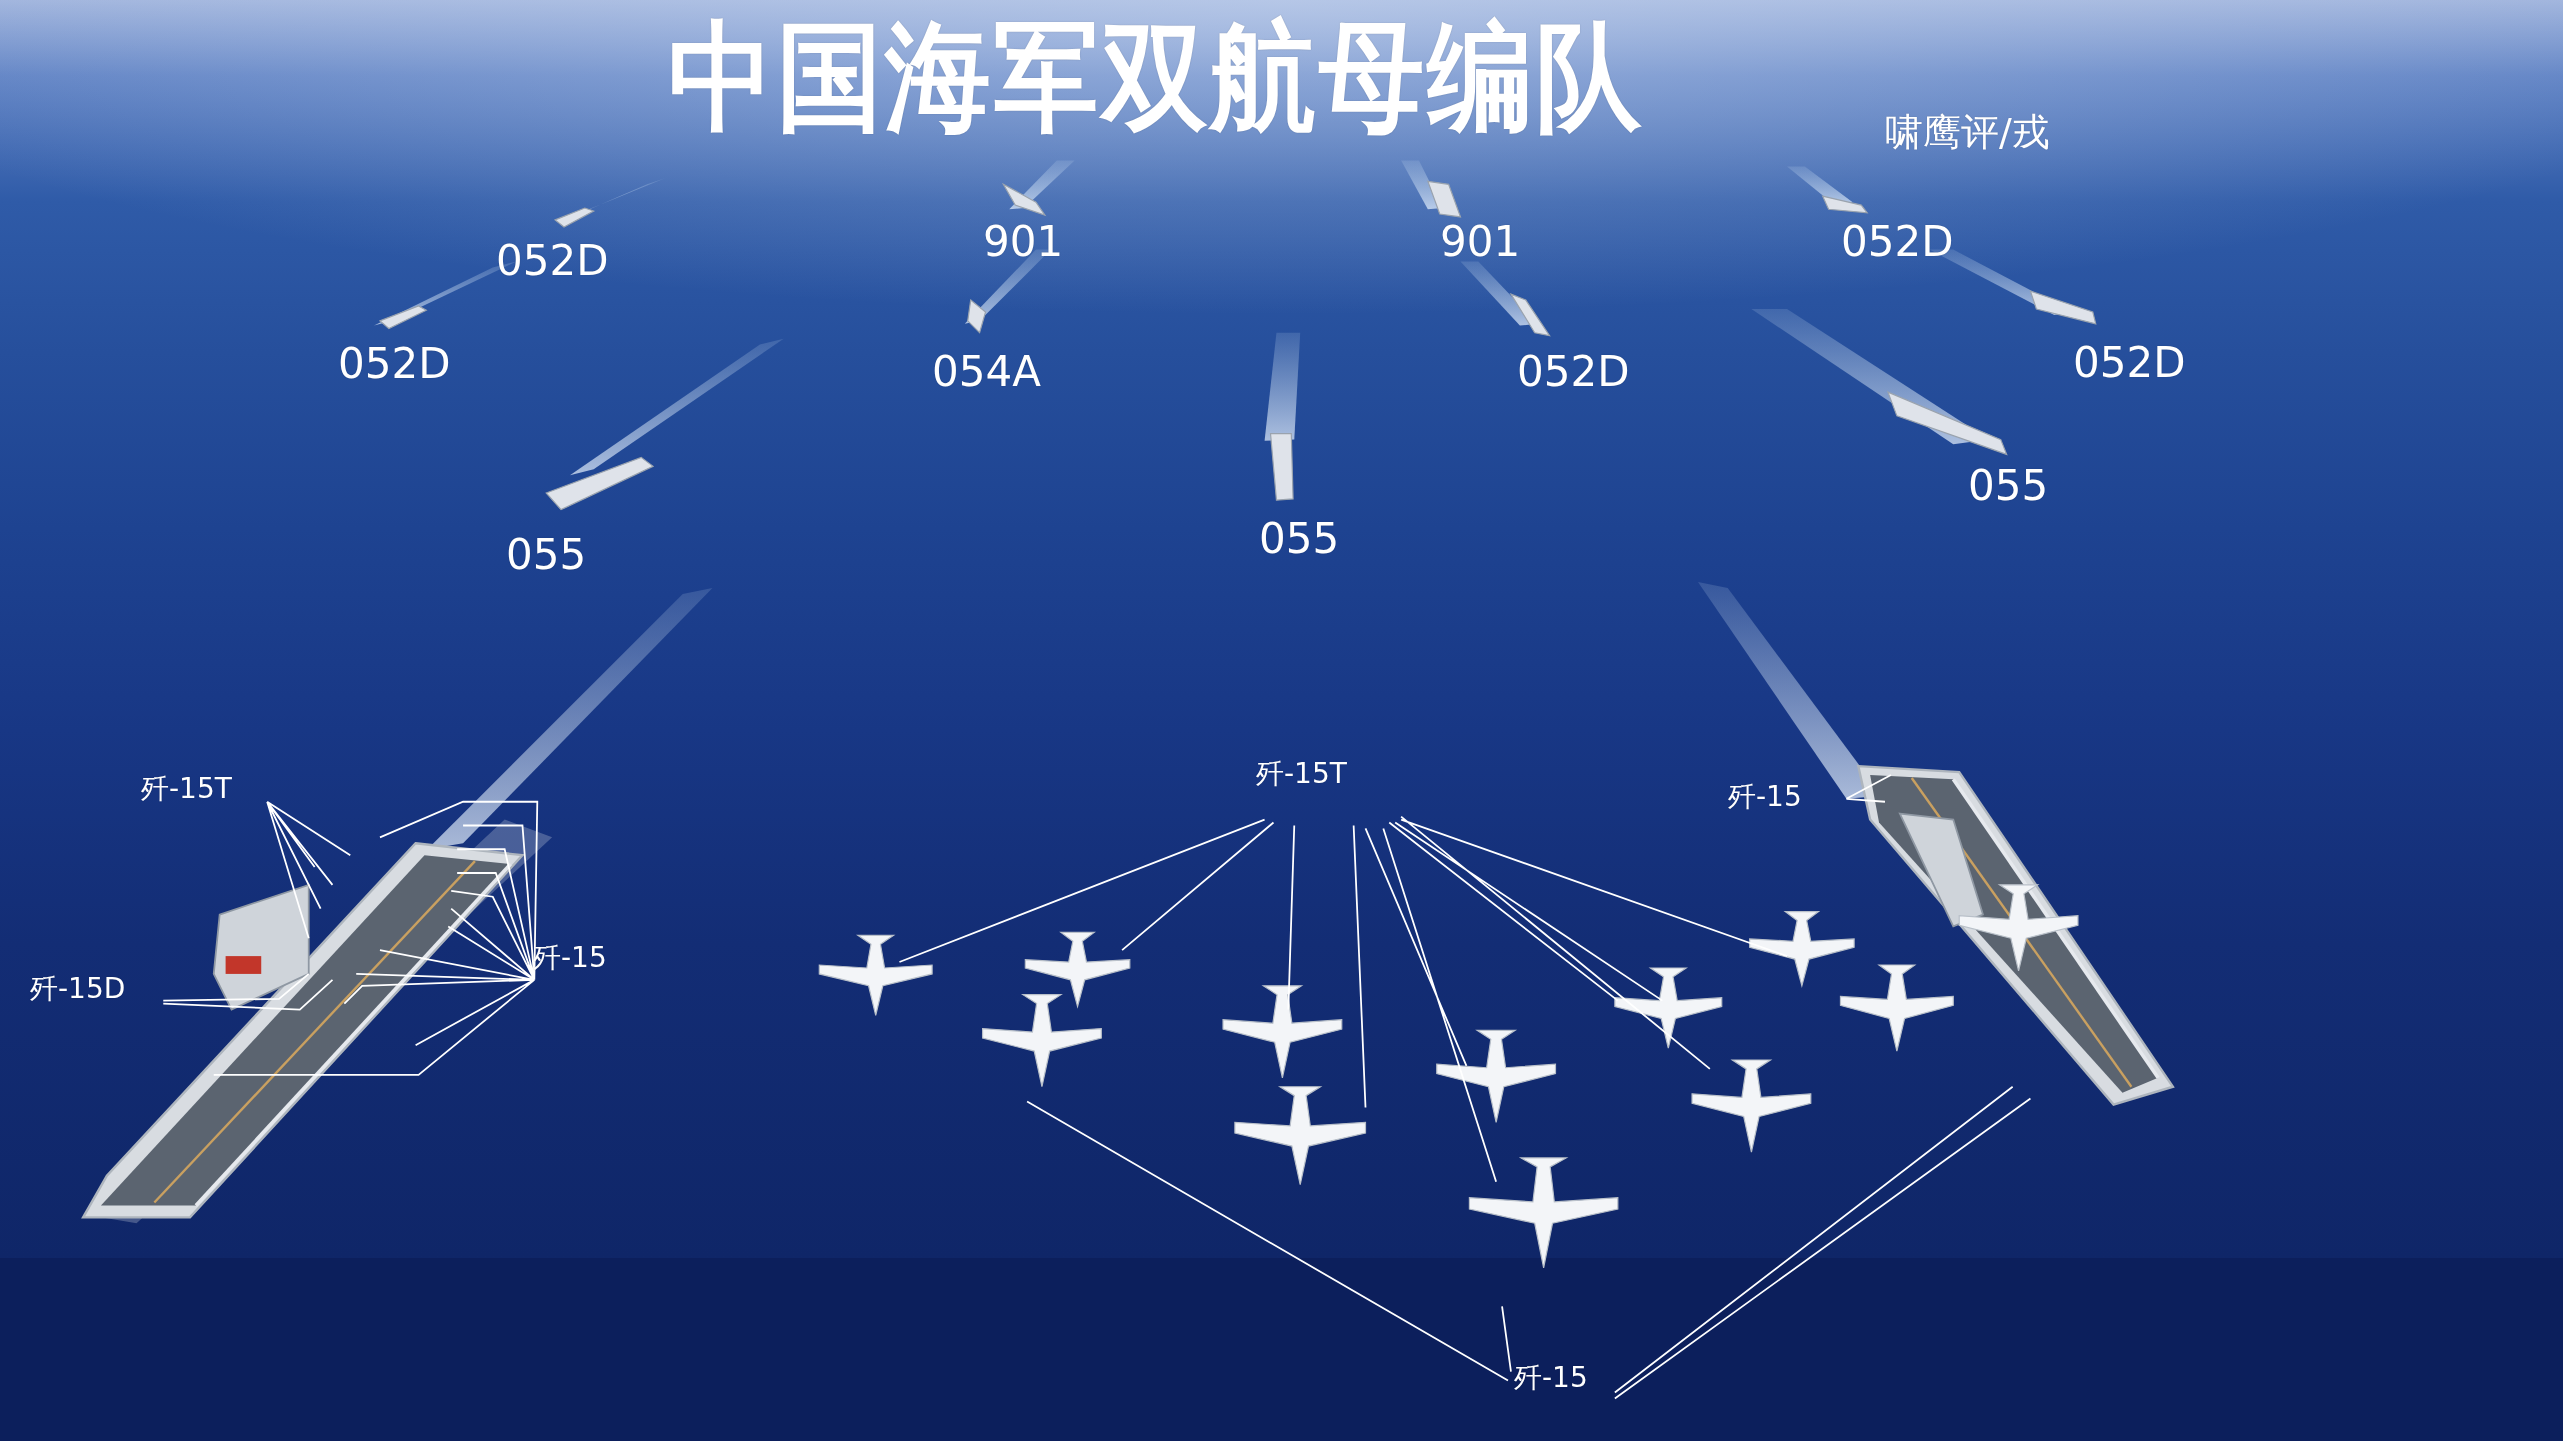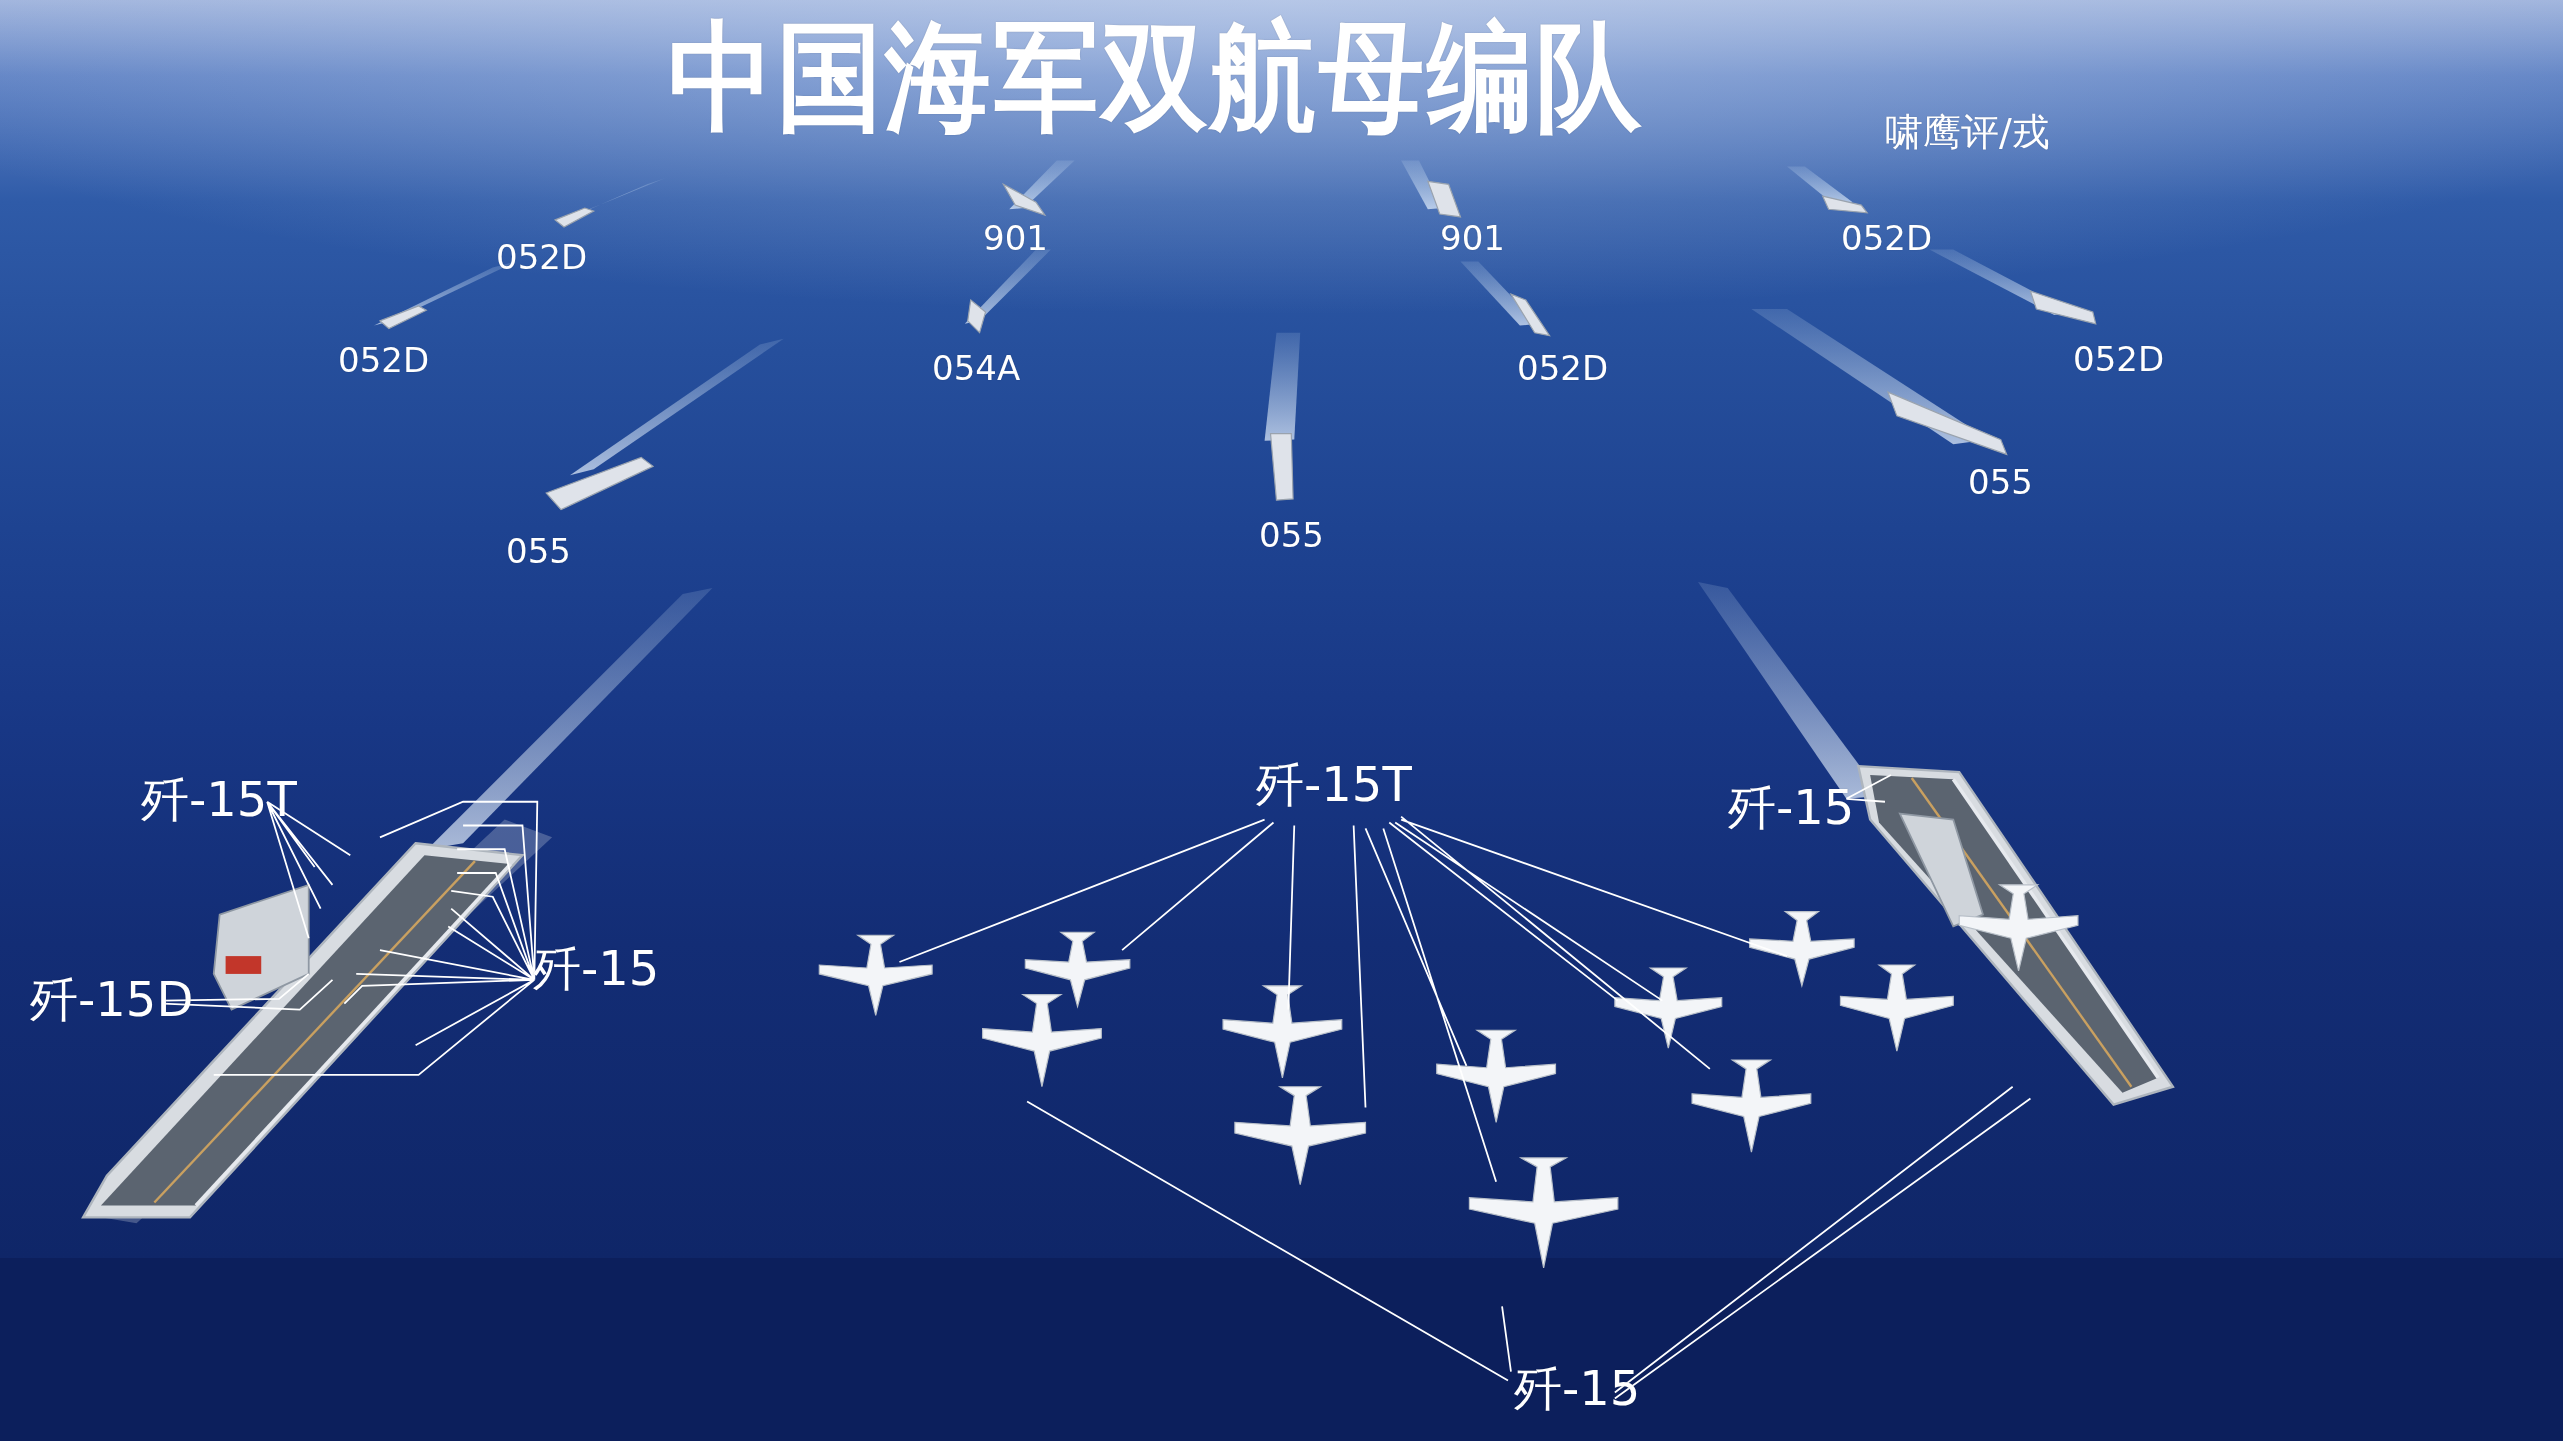--- a/index.html
+++ b/index.html
@@ -9,22 +9,22 @@
     background:
       radial-gradient(ellipse 60% 25% at 50% 0%, rgba(200,215,240,0.55), rgba(200,215,240,0) 100%),
       linear-gradient(to bottom, #9fb3dc 0%, #5f82c4 6%, #2f5ba8 16%, #264f9c 28%, #1e4391 42%, #183785 58%, #132d75 75%, #0f2668 100%);
   }
   .layer { position:absolute; left:0; top:0; width:2563px; height:1442px; }
   .label { position:absolute; color:#ffffff; white-space:nowrap; line-height:1;
            text-shadow: 0 0 1.2px rgba(0,0,0,0.25); }
   .title { font-family:"DejaVu Sans","Liberation Sans",sans-serif; font-size:106px; font-weight:bold;
            letter-spacing:2.4px; transform:scaleY(1.12); transform-origin:left top; }
   .sub   { font-size:38px; }
-  .ship-label { font-size:34px;text-align:right; }
-  .plane-label { font-size:48px; }
+  .ship-label { font-size:42px;text-align:right; }
+  .plane-label { font-size:28px; }
 </style>
 </head>
 <body>
 
 <div class="scene">
 
   <svg class="layer" viewBox="0 0 4317 2428" xmlns="http://www.w3.org/2000/svg">
     <defs>
       <linearGradient id="wakeG" x1="0" y1="0" x2="0" y2="1">
         <stop offset="0" stop-color="#cfe3f5" stop-opacity="0.15"></stop>

